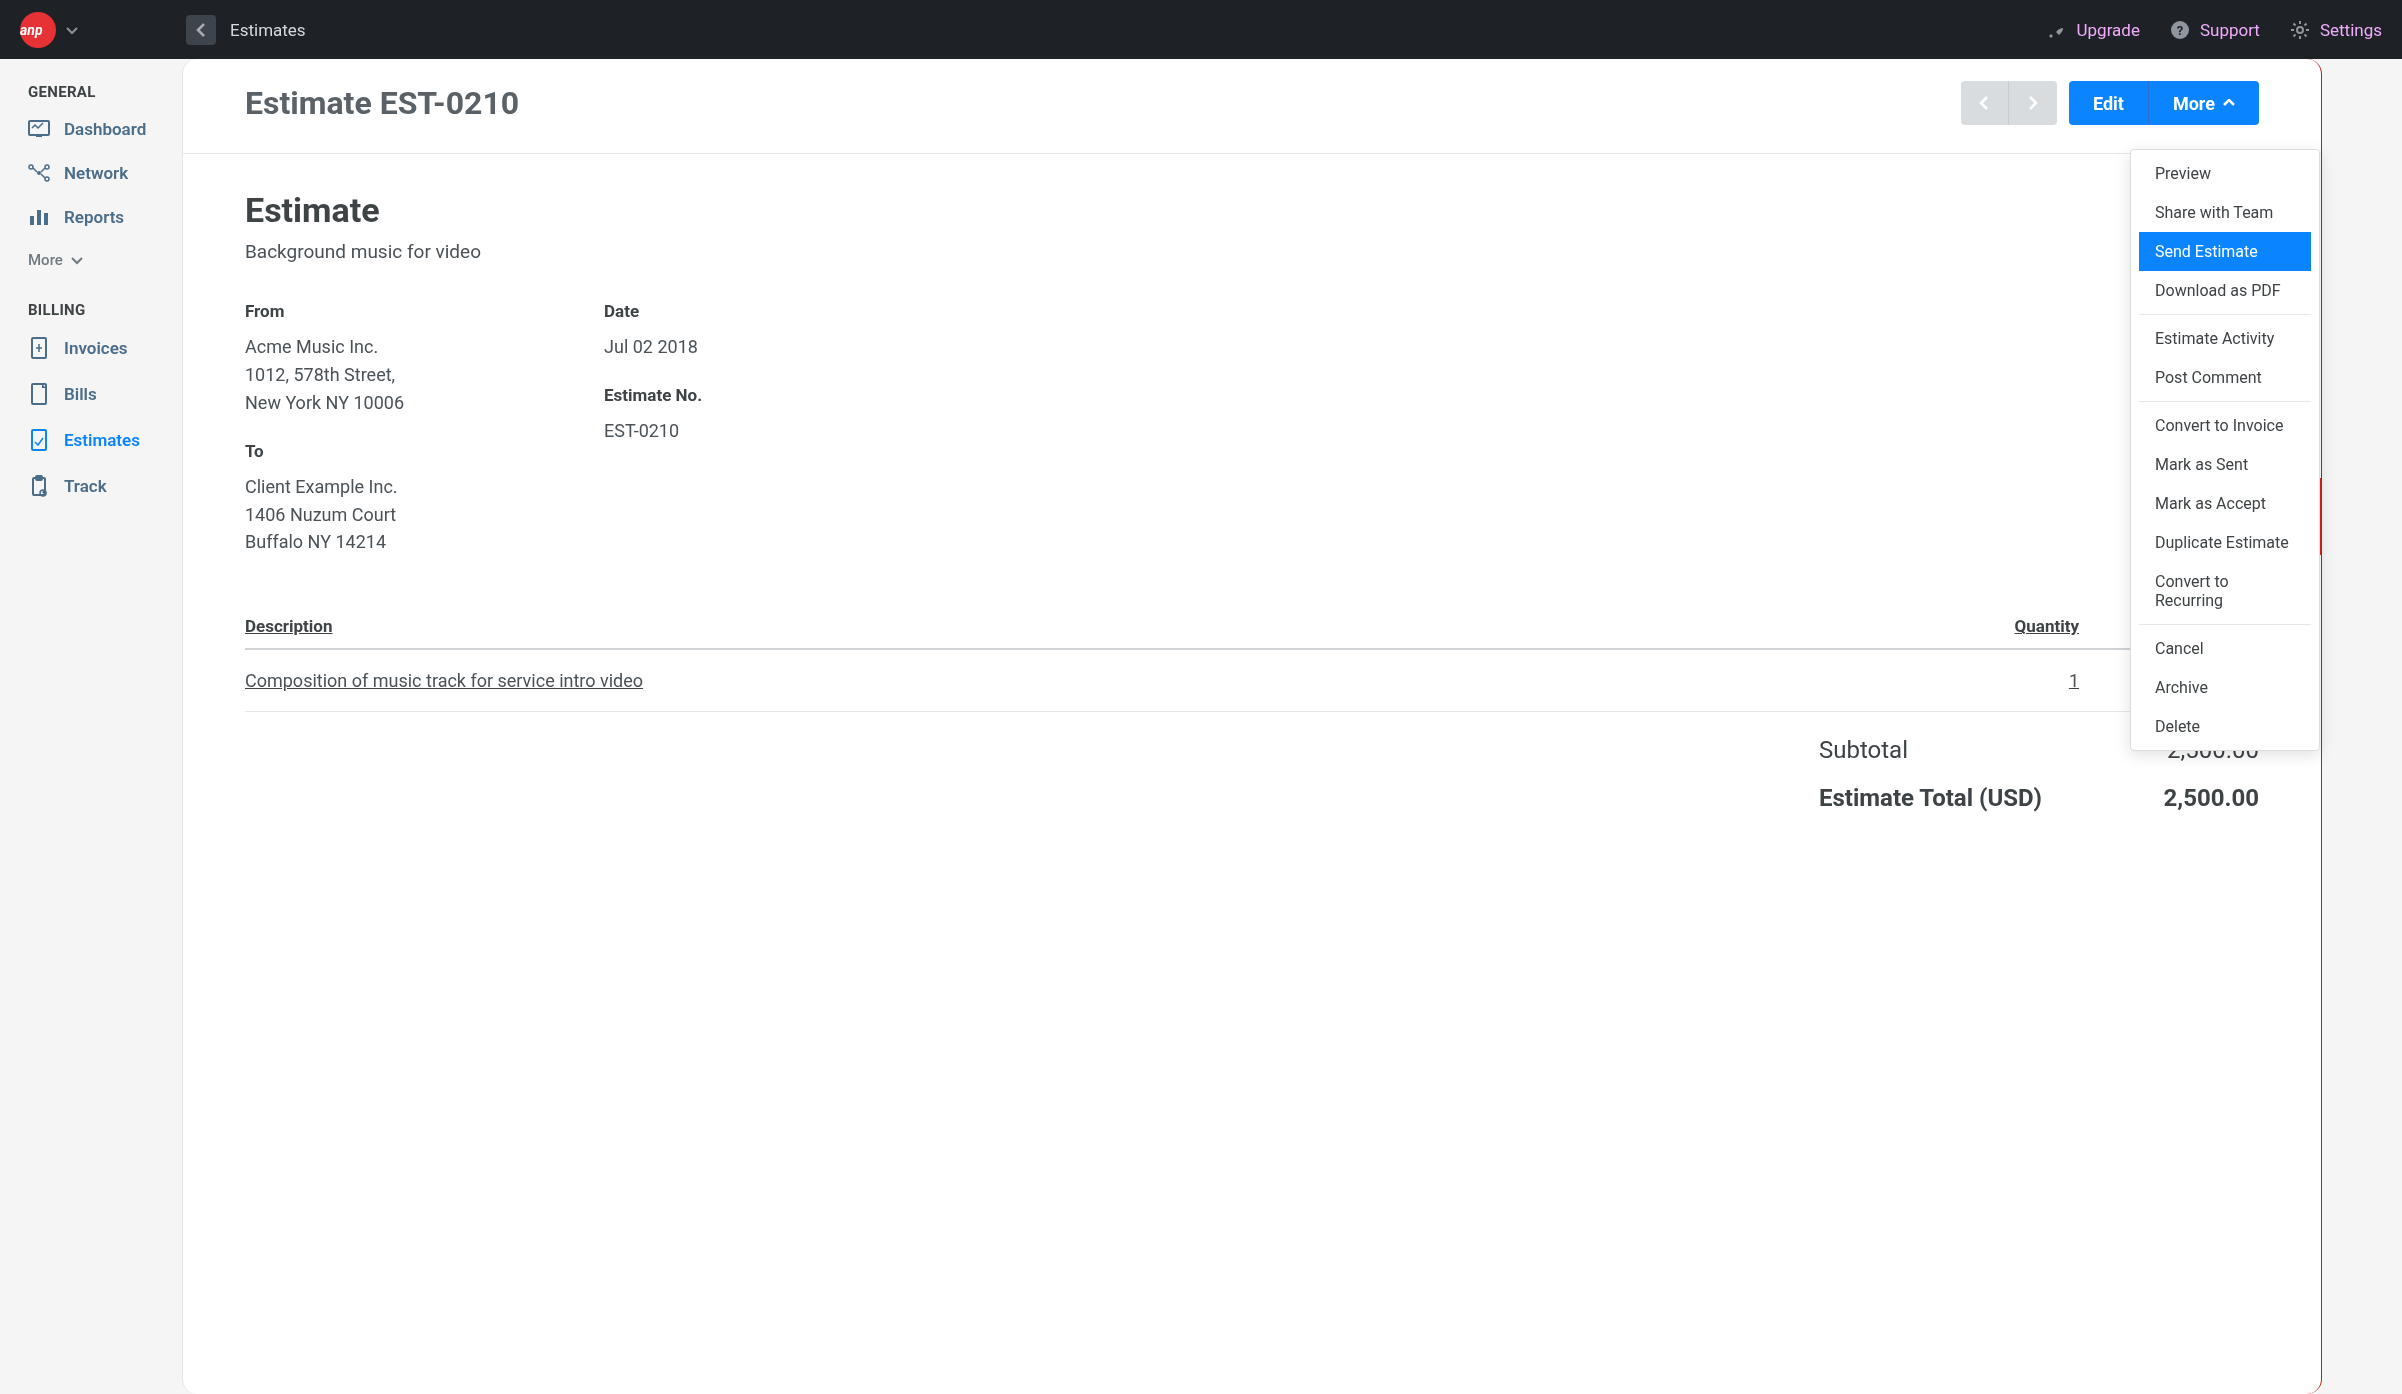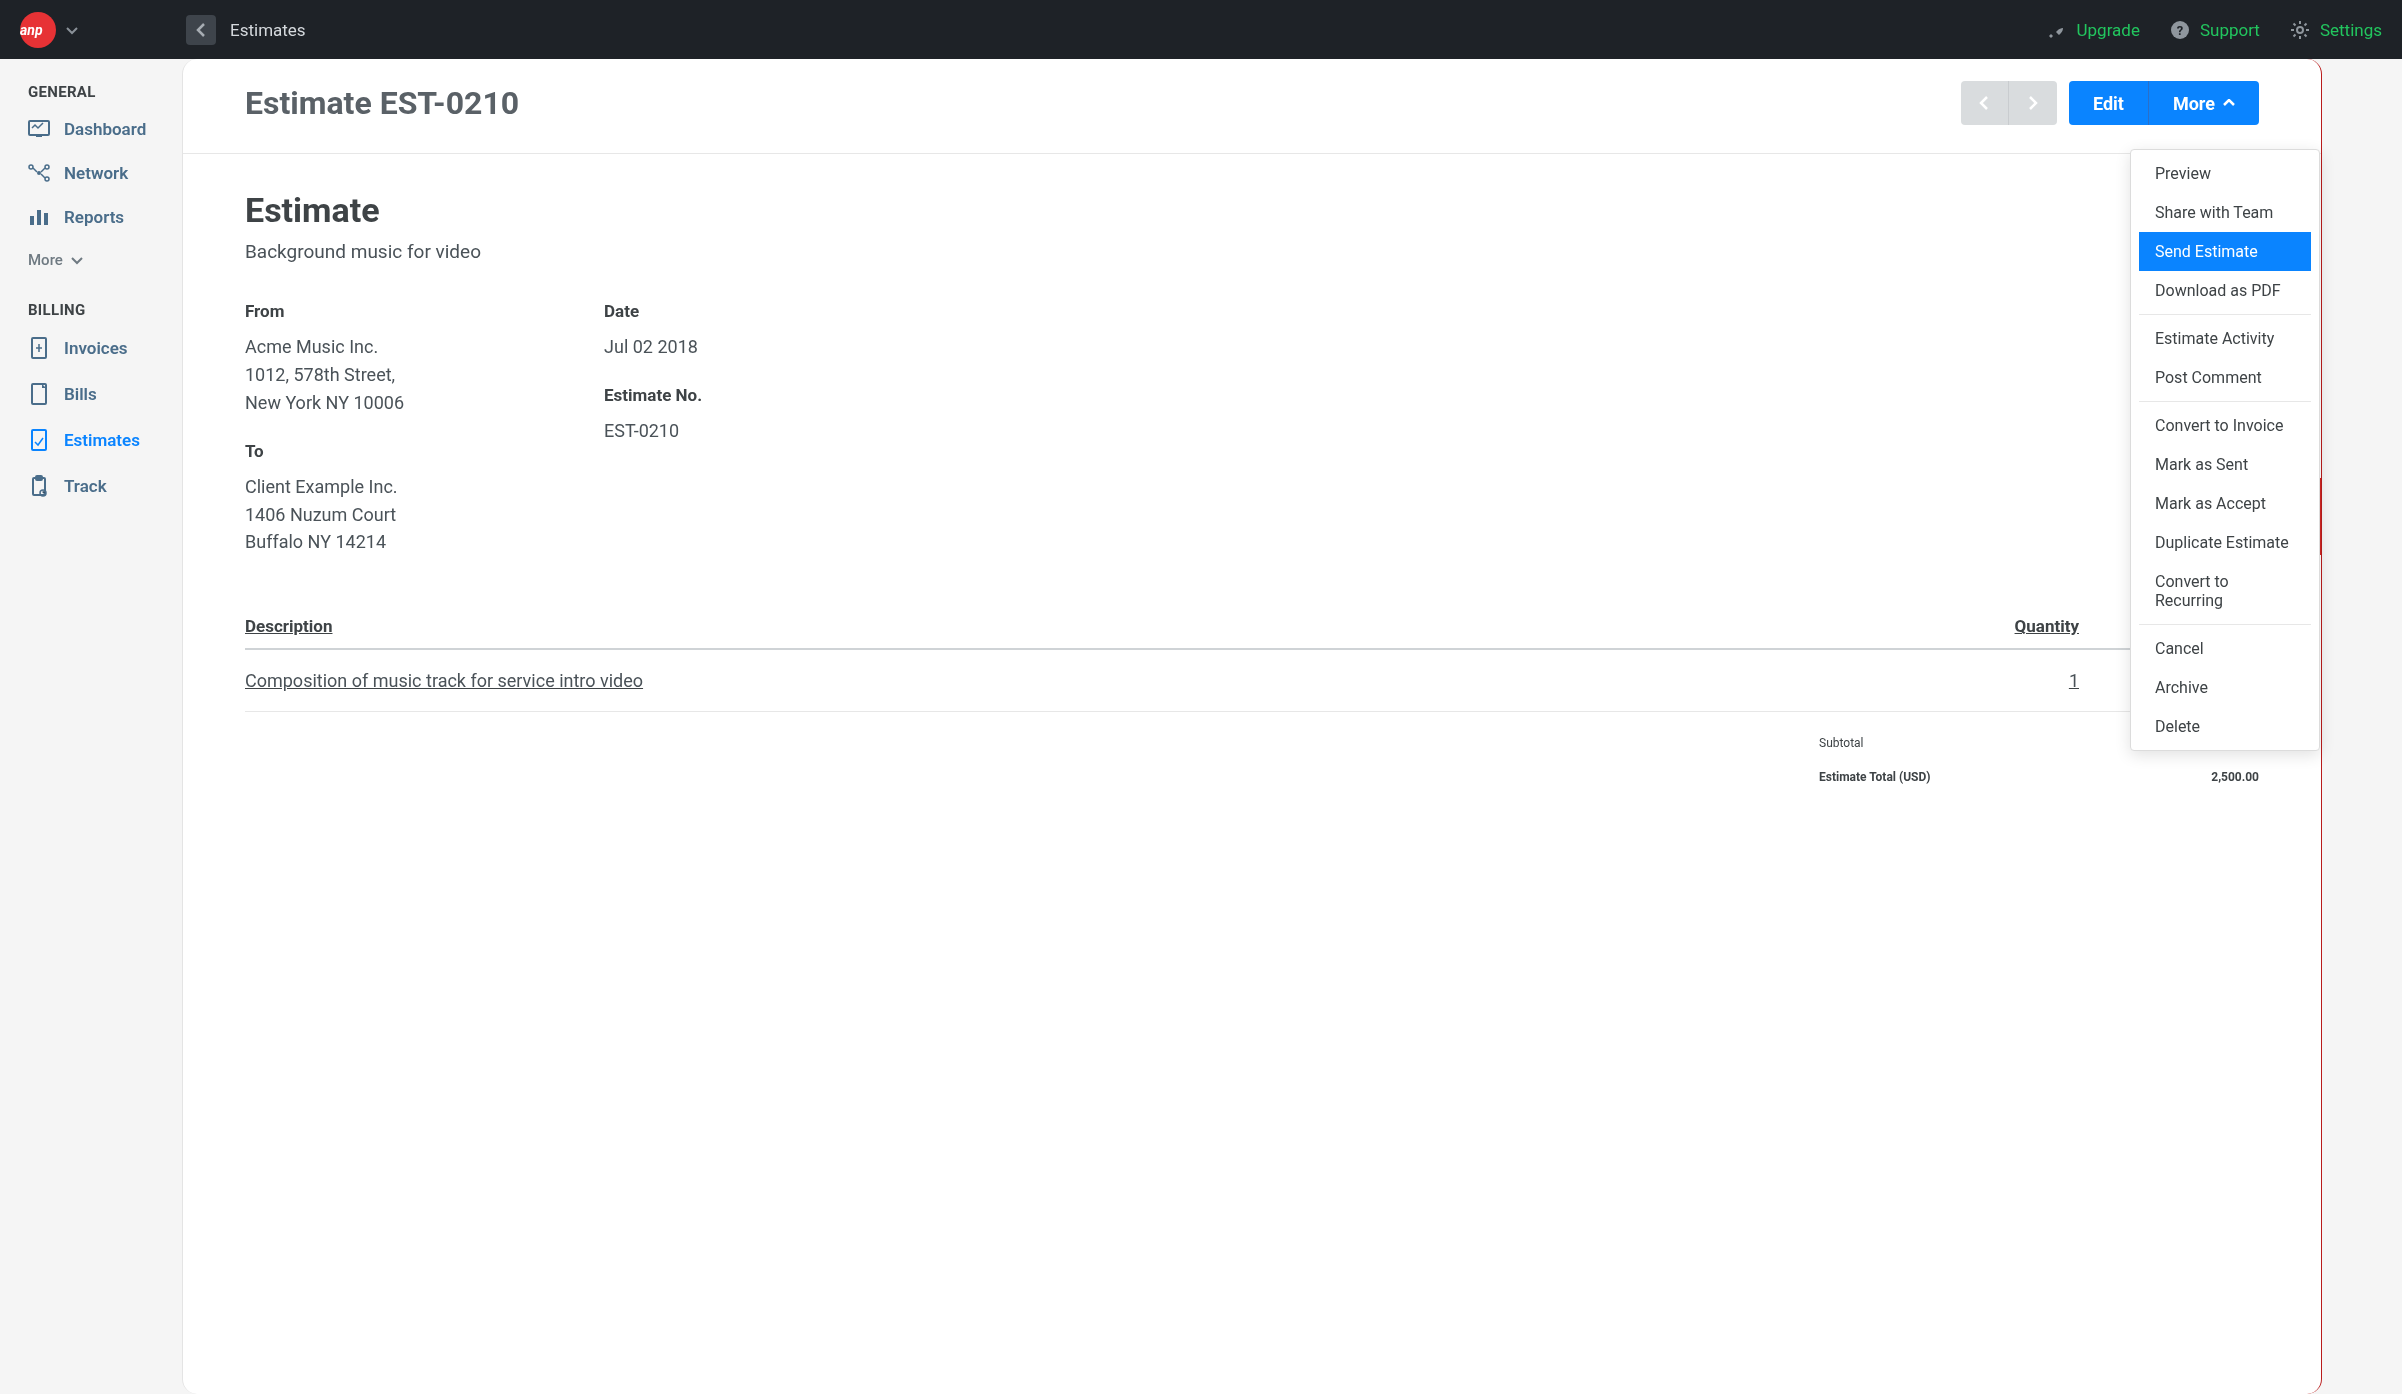--- a/index.html
+++ b/index.html
@@ -60,21 +60,21 @@
       font-size: 17px;
       color: #d5d9dd;
     }
     .spacer {
       flex: 1;
     }
     .topbar-item {
       display: flex;
       align-items: center;
       margin-left: 30px;
-      color: #22c55e;
+      color: #f0abfc;
       font-size: 17px;
       justify-content: flex-end;
     }
     .topbar-item .icn {
       margin-right: 10px;
     }
     
     .layout {
       display: flex;
     }
@@ -299,21 +299,21 @@
     }
     .totals {
       margin-top: 12px;
       max-width: 440px;
       margin-left: auto;
     }
     .total-row {
       display: flex;
       justify-content: space-between;
       padding: 12px 0 8px;
-      font-size: 12px;
+      font-size: 24px;
       color: #3e4346;
     }
     .total-row.grand {
       font-weight: 700;
     }
     .icn svg {
       display: block;
     }
   </style>
 </head>

